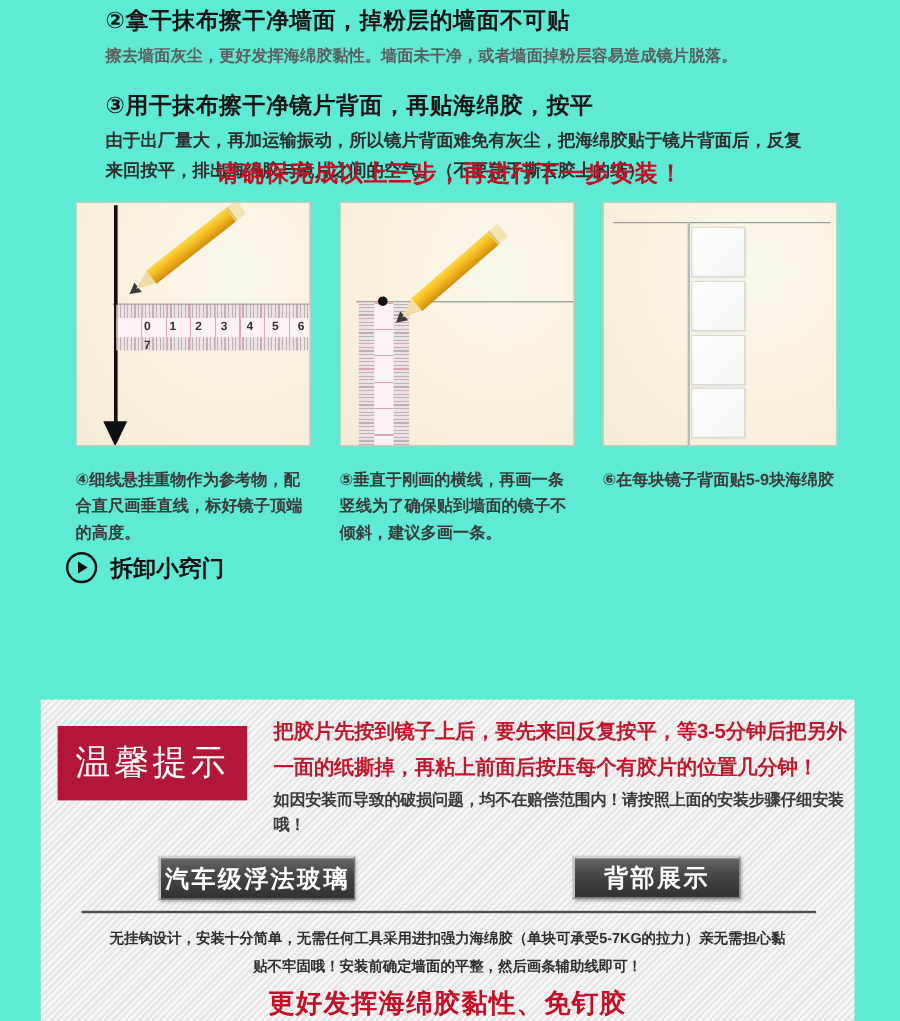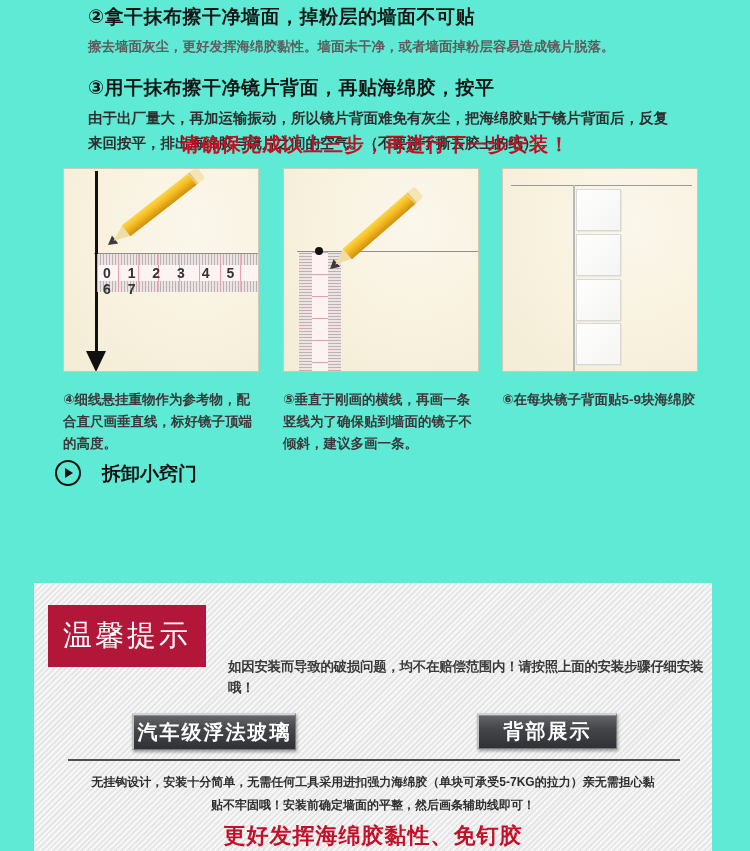--- a/index.html
+++ b/index.html
@@ -29,21 +29,21 @@
   .p1-arrowhead{position:absolute;left:22px;top:182px;width:0;height:0;
                 border-left:10px solid transparent;border-right:10px solid transparent;border-top:21px solid #101010;}
 
   
   .ruler-h{position:absolute;left:33px;top:85px;right:0;height:38px;z-index:2;}
   .ruler-h .hatch{height:11px;
       background-image:repeating-linear-gradient(90deg, rgba(232,160,171,.7) 0 1px, transparent 1px 20.5px),
                        repeating-linear-gradient(90deg, #bdb2b2 0 1px, #ece4e4 1px 3px);}
   .ruler-h .mid{height:16px;background-color:#fdf3f3;
       background-image:repeating-linear-gradient(90deg, #e8a0ab 0 1px, transparent 1px 20.5px);
-      font-size:14px;font-weight:700;color:#333;line-height:16px;word-spacing:13px;padding-left:6px;box-sizing:border-box;}
+      font-size:10px;font-weight:700;color:#333;line-height:16px;word-spacing:13px;padding-left:23px;box-sizing:border-box;}
 
   
   .ruler-v{position:absolute;left:15px;top:83px;width:42px;bottom:0;z-index:2;display:flex;}
   .ruler-v .hatch{width:13px;
       background-image:repeating-linear-gradient(0deg, rgba(232,160,171,.7) 0 1px, transparent 1px 21px),
                        repeating-linear-gradient(0deg, #bdb2b2 0 1px, #ece4e4 1px 3px);}
   .ruler-v .mid{width:16px;background-color:#fdf3f3;
       background-image:repeating-linear-gradient(180deg, #e8a0ab 0 1px, transparent 1px 22px);}
   .p2-dot{position:absolute;left:31px;top:78px;width:8px;height:8px;border-radius:50%;background:#101010;z-index:3;}
 
@@ -68,21 +68,21 @@
 
   
   .caption{position:absolute;top:389px;width:198px;font-size:13.5px;line-height:22px;color:#3a3a3a;font-weight:600;}
   .cap1{left:63px;} .cap2{left:283px;} .cap3{left:502px;}
 
   
   .tips-icon{position:absolute;left:55px;top:460px;width:26px;height:26px;border:2px solid #111;border-radius:50%;
              box-sizing:border-box;display:flex;align-items:center;justify-content:center;}
   .tips-icon .tri{width:0;height:0;border-top:5px solid transparent;border-bottom:5px solid transparent;
                   border-left:8px solid #111;margin-left:2px;}
-  .tips-title{position:absolute;left:102px;top:461px;font-size:19px;font-weight:700;color:#111;}
+  .tips-title{position:absolute;left:92px;top:461px;font-size:19px;font-weight:700;color:#111;}
   .tips-body{position:absolute;left:100px;top:492px;width:566px;font-size:15.5px;line-height:27px;
              color:#313131;font-weight:600;}
 
   
   .notice{position:absolute;left:34px;top:583px;width:678px;height:268px;background-color:#ececec;
           background-image:repeating-linear-gradient(135deg, rgba(255,255,255,.55) 0 2px, rgba(0,0,0,.025) 2px 4px);}
   .badge{position:absolute;left:14px;top:22px;width:158px;height:62px;background:#b2173a;
          display:flex;align-items:center;justify-content:center;color:#fff;font-size:29px;font-weight:400;letter-spacing:3px;}
   .highlight{position:absolute;left:194px;top:12px;width:480px;font-size:17px;font-weight:700;
              color:#c2182e;line-height:30px;letter-spacing:-0.2px;}
@@ -161,20 +161,21 @@
   <div class="caption cap2">⑤垂直于刚画的横线，再画一条竖线为了确保贴到墙面的镜子不倾斜，建议多画一条。</div>
   <div class="caption cap3">⑥在每块镜子背面贴5-9块海绵胶</div>
 
   <div class="tips-icon">
     <div class="tri"></div>
   </div>
   <div class="tips-title">拆卸小窍门</div>
 
   <div class="notice">
     <div class="badge">温馨提示</div>
+    <div class="highlight">把胶片先按到镜子上后，要先来回反复按平，等3-5分钟后把另外一面的纸撕掉，再粘上前面后按压每个有胶片的位置几分钟！</div>
     <div class="disclaimer">如因安装而导致的破损问题，均不在赔偿范围内！请按照上面的安装步骤仔细安装哦！</div>
     <div class="btn btn-right">背部展示</div>
     <div class="btn btn-left">汽车级浮法玻璃</div>
     <div class="divider"></div>
     <div class="note">无挂钩设计，安装十分简单，无需任何工具采用进扣强力海绵胶（单块可承受5-7KG的拉力）亲无需担心黏贴不牢固哦！安装前确定墙面的平整，然后画条辅助线即可！</div>
     <div class="gift">更好发挥海绵胶黏性、免钉胶</div>
   </div>
 
 </div>
 

